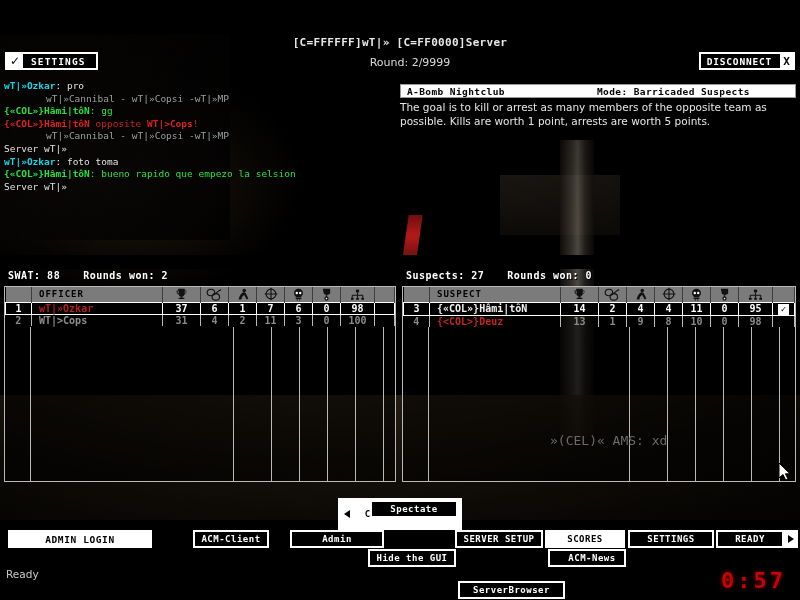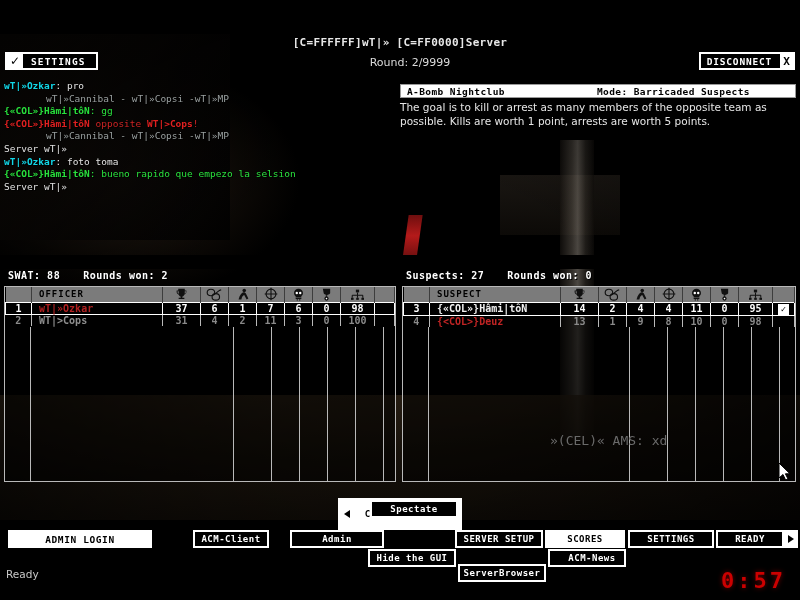--- a/index.html
+++ b/index.html
@@ -641,21 +641,21 @@
   <div id="admin-login" class="btn">ADMIN LOGIN</div>
   <div id="bottom-buttons">
       <div class="bbtn" style="left: 193px; top: 530px; width: 76px;">ACM-Client</div>
       <div class="bbtn" style="left: 290px; top: 530px; width: 94px;">Admin</div>
       <div class="bbtn" style="left: 370px; top: 500px; width: 88px;">Spectate</div>
       <div class="bbtn" style="left: 455px; top: 530px; width: 88px;">SERVER SETUP</div>
       <div class="bbtn white" style="left: 545px; top: 530px; width: 80px;">SCORES</div>
       <div class="bbtn" style="left: 628px; top: 530px; width: 86px;">SETTINGS</div>
       <div class="bbtn" style="left: 716px; top: 530px; width: 68px;">READY</div>
       <div class="bbtn" style="left: 368px; top: 549px; width: 88px;">Hide the GUI</div>
-      <div class="bbtn" style="left: 458px; top: 564px; width: 88px; text-align: right;">ServerBrowser</div>
+      <div class="bbtn" style="left: 458px; top: 581px; width: 107px; text-align: right;">ServerBrowser</div>
       <div class="bbtn" style="left: 548px; top: 549px; width: 78px; padding-left: 10px;">ACM-News</div>
     </div>
 
   <div id="ready-arrow">
     <span class="tri-r"></span>
   </div>
 
   <div id="timer-label">Time before next round:</div>
   <div id="timer-value">0:57</div>
   <div id="status-ready">Ready</div>

